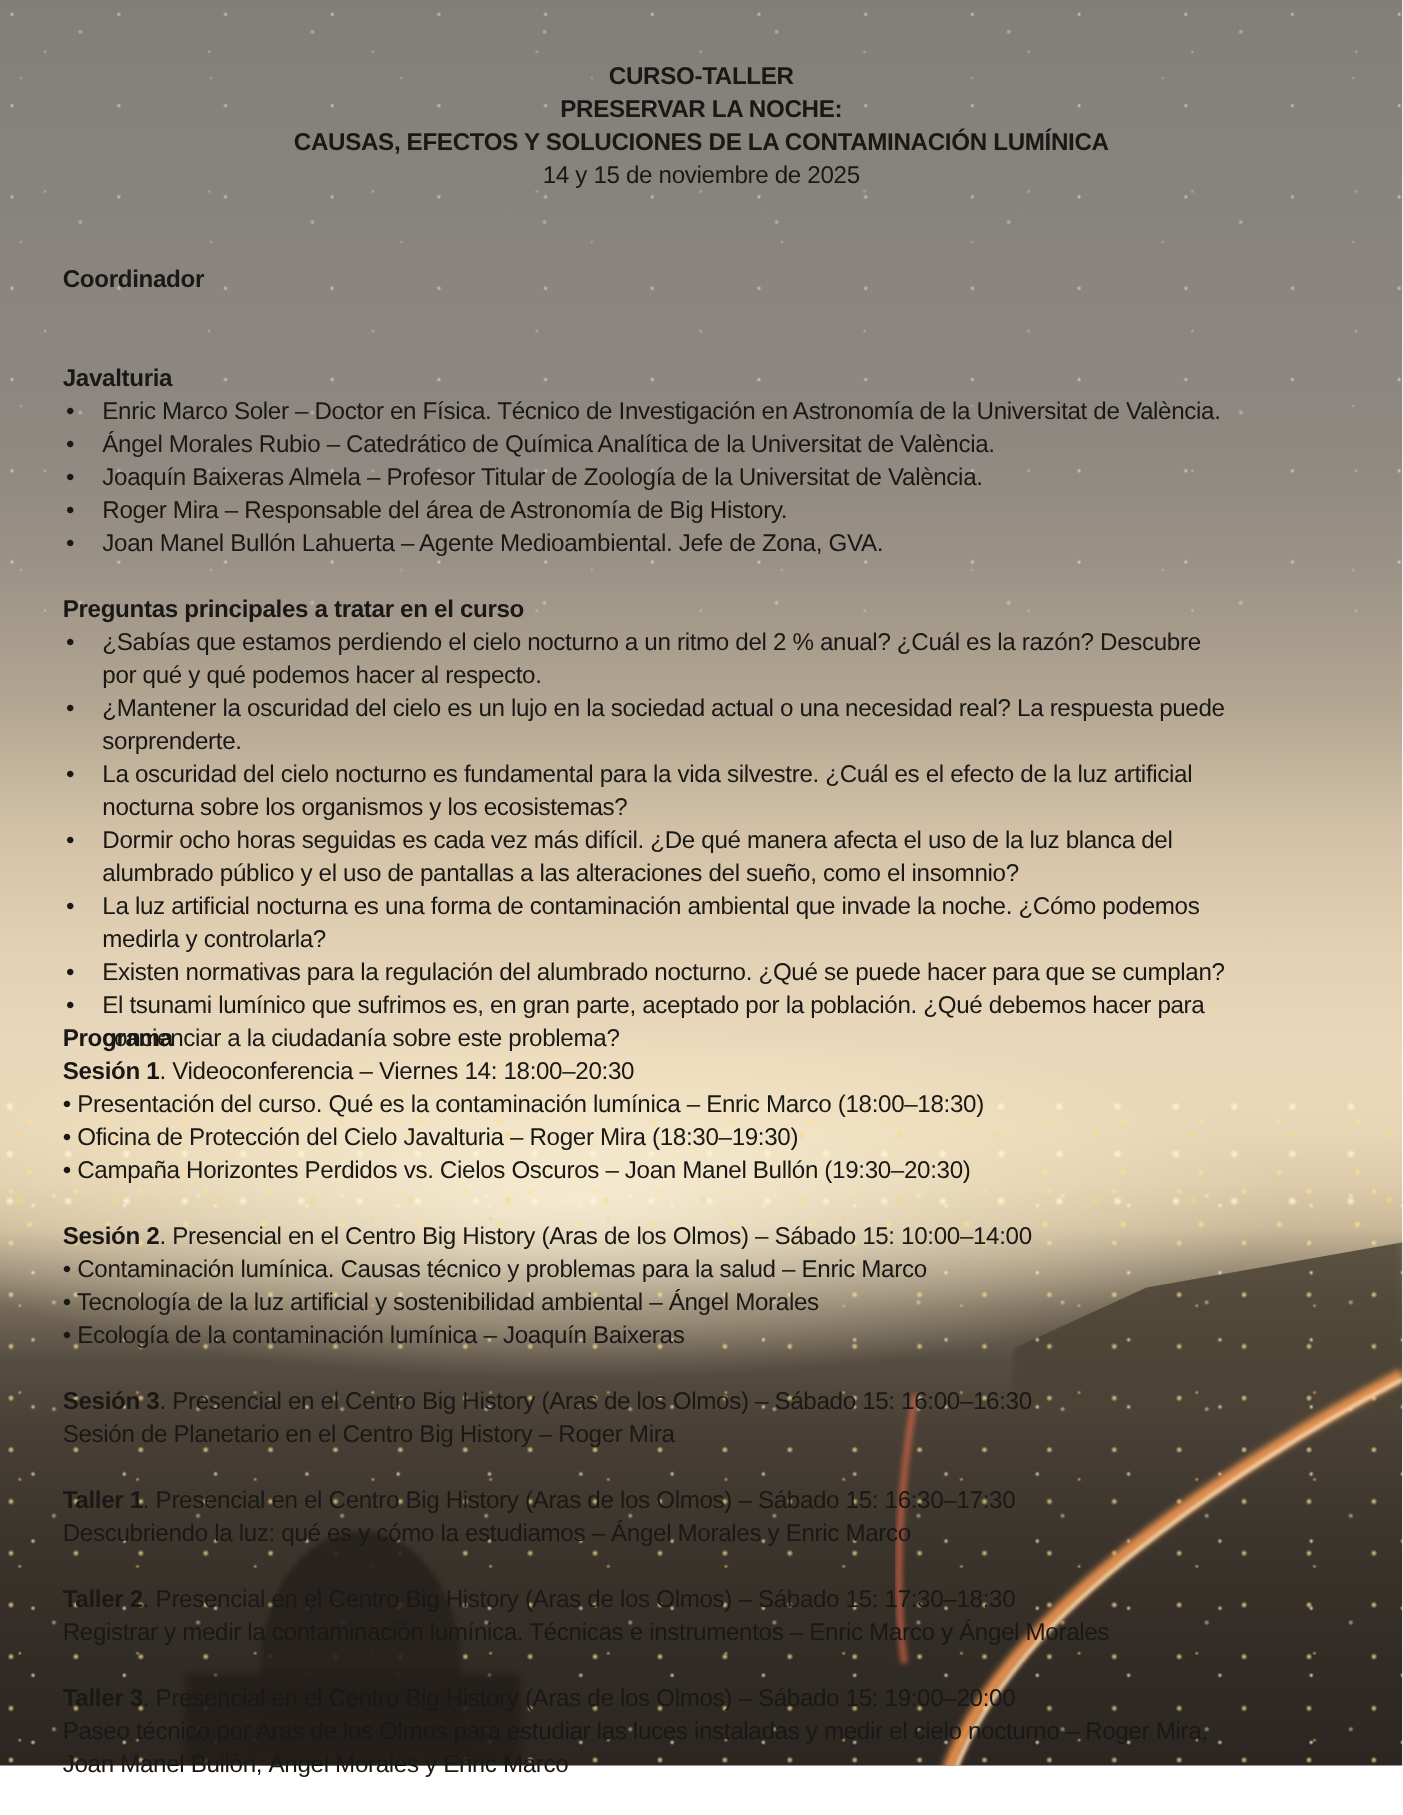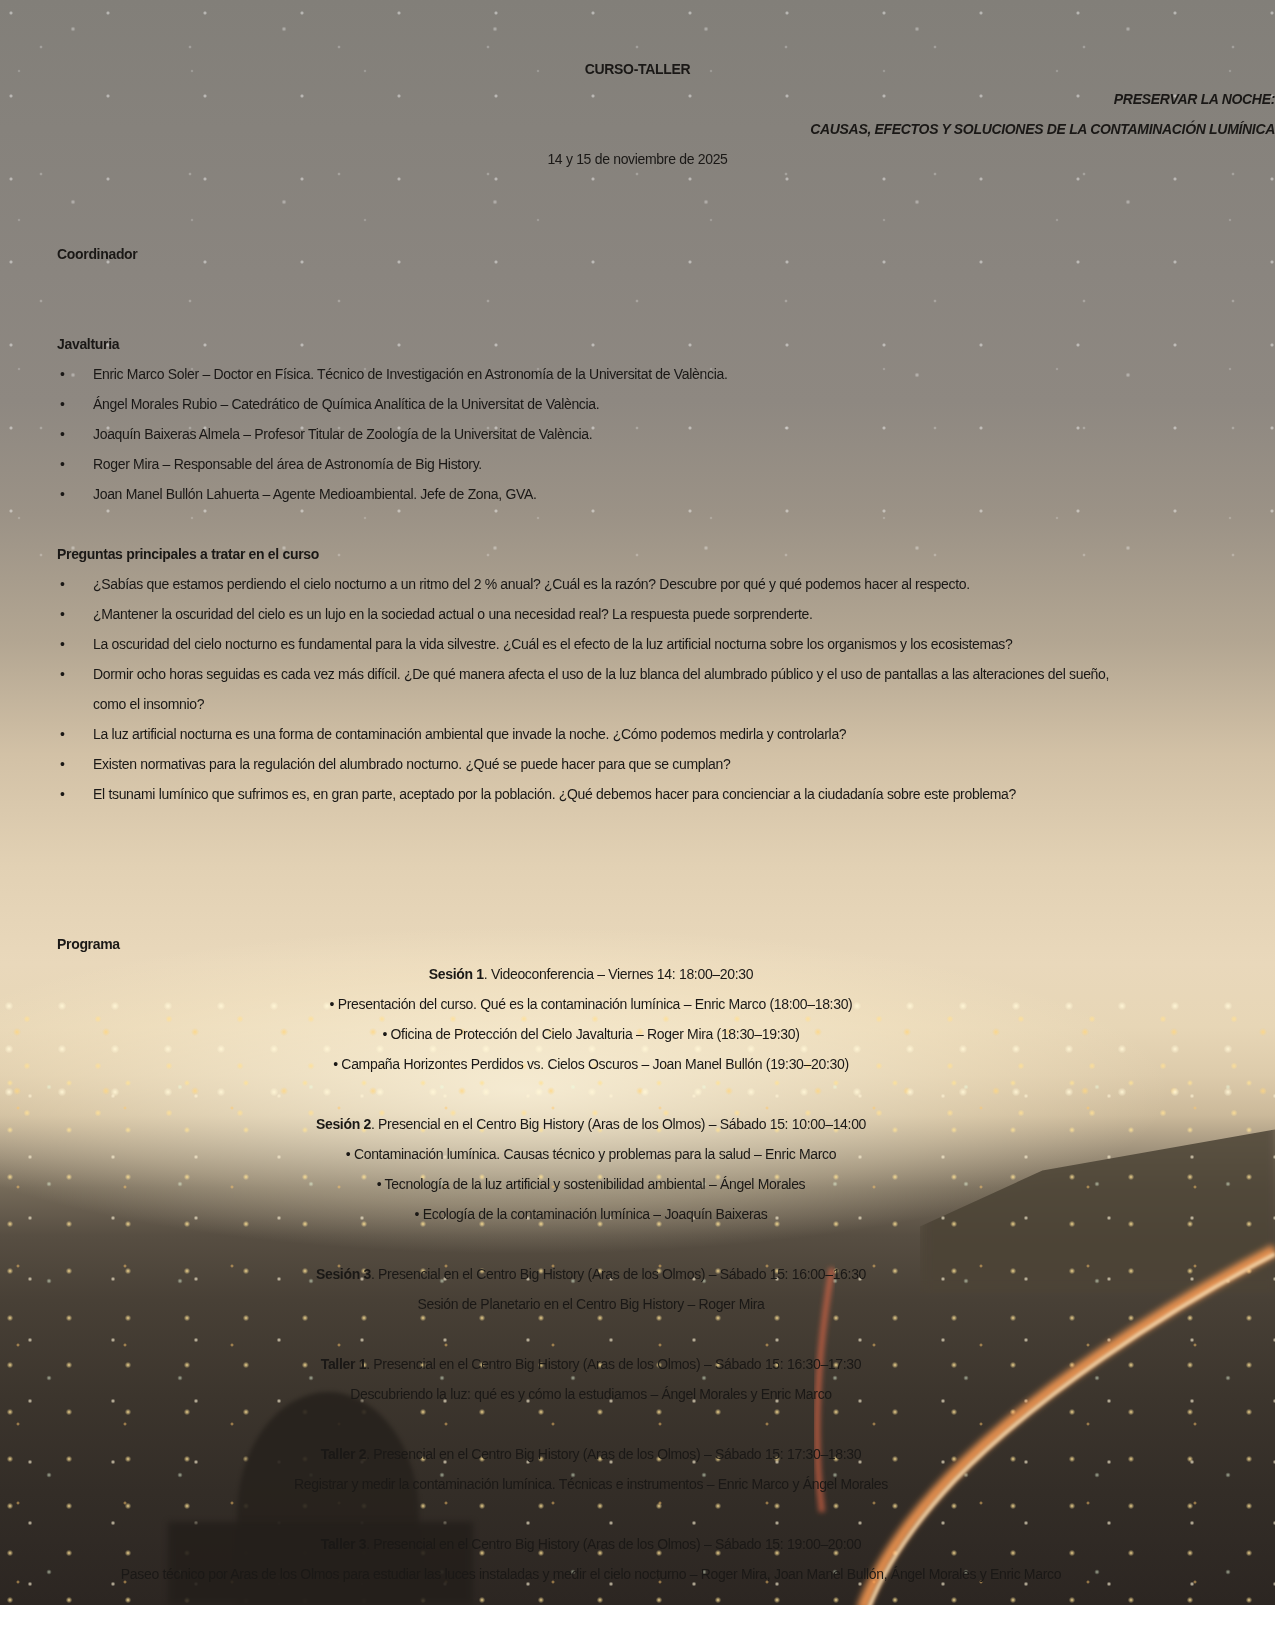--- a/index.html
+++ b/index.html
@@ -57,33 +57,33 @@
   .dome{
     position:absolute;left:237px;top:1392px;width:182px;height:213px;
     background:#27221d;opacity:.9;filter:blur(2px);
     border-radius:95px 95px 0 0 / 130px 130px 0 0;
   }
   .dome-base{
     position:absolute;left:168px;top:1522px;width:305px;height:83px;
     background:#241f1b;opacity:.9;filter:blur(3px);
   }
   
-  .content{position:absolute;left:0;top:0;width:1275px;height:1650px;font-size:14px;line-height:30px;}
+  .content{position:absolute;left:0;top:0;width:1275px;height:1650px;font-size:22px;line-height:30px;}
   .bold{font-weight:700;}
-  .bi{font-weight:700;font-style:italic;text-align:right;}
+  .bi{font-weight:700;}
   .titleblock{position:absolute;left:0;top:54px;width:1275px;text-align:center;}
   .inscription{position:absolute;left:0;top:192px;width:1275px;text-align:center;}
   .sec{position:absolute;left:57px;width:1068px;}
   .sec-coordinador{top:239px;}
   .sec-profesorado{top:329px;}
   .sec-preguntas{top:539px;}
   .sec-programa{top:929px;}
   .hitem{position:relative;padding-left:36px;}
   .hitem::before{content:"•";position:absolute;left:3px;top:0;}
-  .pgroup{margin-top:30px;text-align:center;}
+  .pgroup{margin-top:30px;}
   .pgroup.first{margin-top:0;}
   .pbullet::before{content:"• ";}
 </style>
 </head>
 <body>
 
 <div class="page">
 
   <div class="photo">
     <div class="stars"></div>

